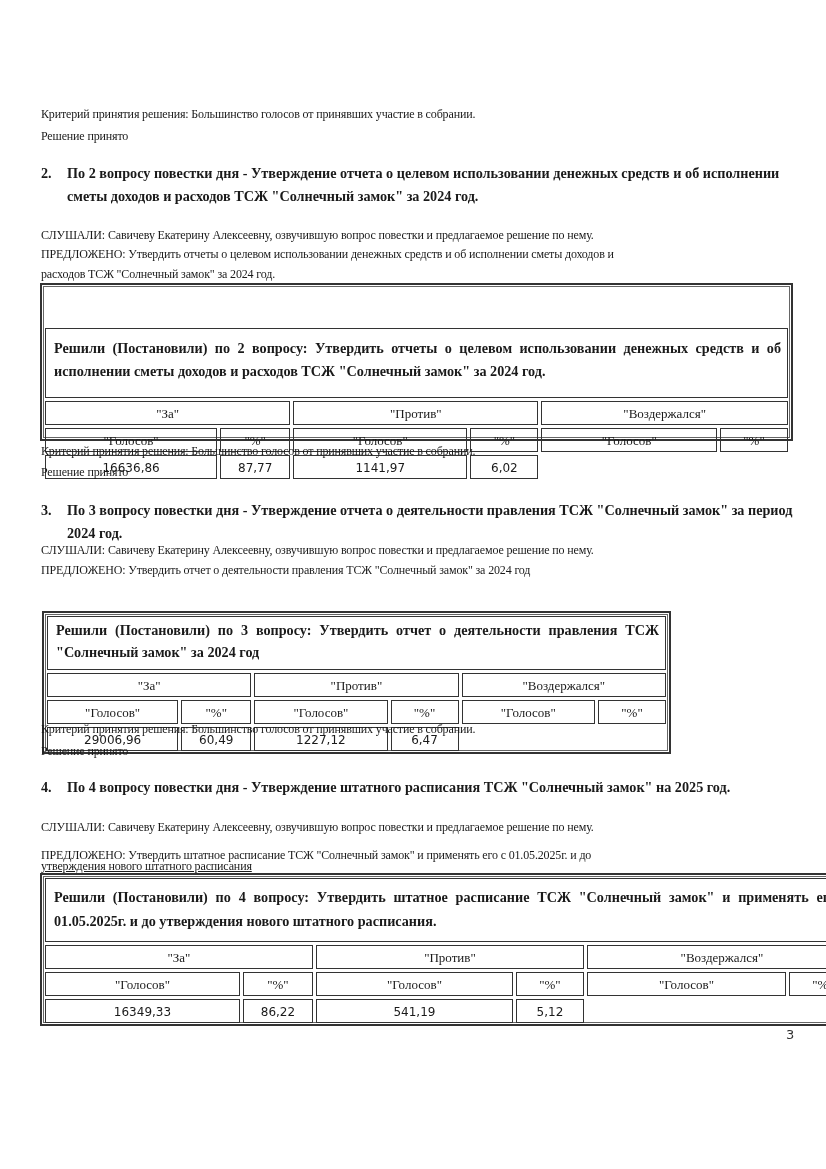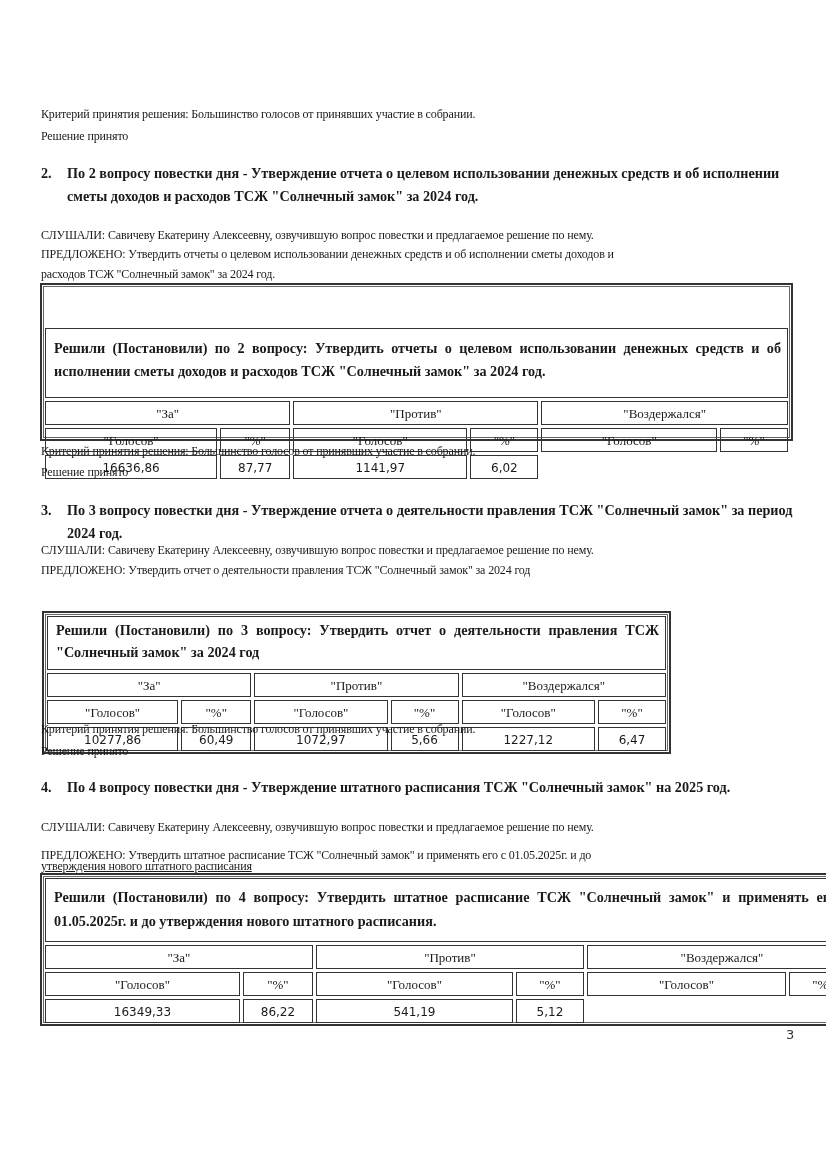--- a/index.html
+++ b/index.html
@@ -120,26 +120,22 @@
       </div>
     <div class="sub sub-b">
         <div class="cell">"Голосов"</div>
         <div class="cell">"%"</div>
       </div>
     <div class="sub sub-c">
         <div class="cell">"Голосов"</div>
         <div class="cell">"%"</div>
       </div>
     <div class="sub sub-a">
-        <div class="cell num-cell">10277,86</div>
+        <div class="cell num-cell">29006,96</div>
         <div class="cell num-cell">60,49</div>
-      </div>
-    <div class="sub sub-b">
-        <div class="cell num-cell">1072,97</div>
-        <div class="cell num-cell">5,66</div>
       </div>
     <div class="sub sub-c">
         <div class="cell num-cell">1227,12</div>
         <div class="cell num-cell">6,47</div>
       </div>
   </div>
 </div>
 
 <div class="line" style="top:720px;">Критерий принятия решения: Большинство голосов от принявших участие в собрании.</div>
 <div class="line bold" style="top:742px;">Решение принято</div>

